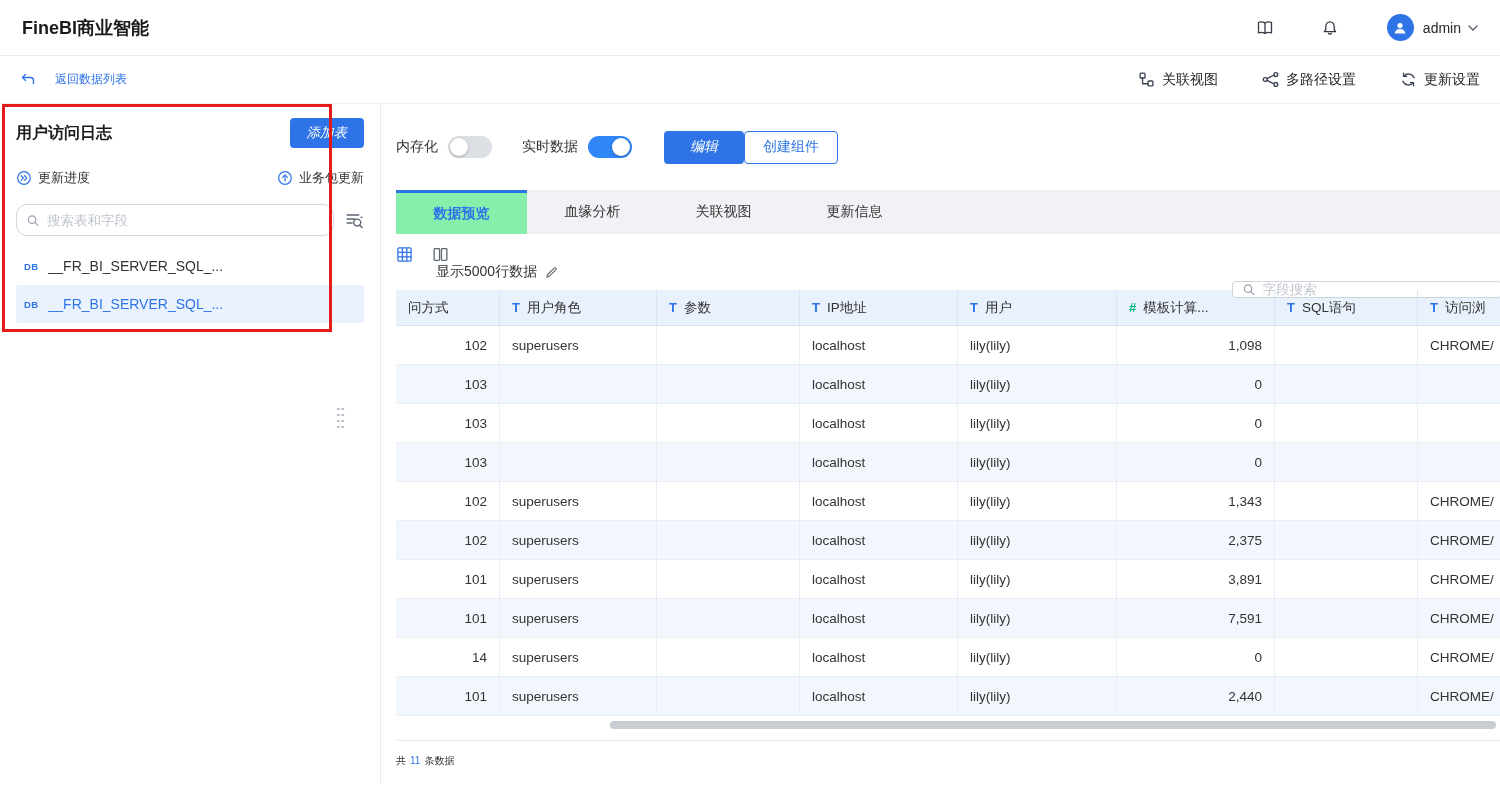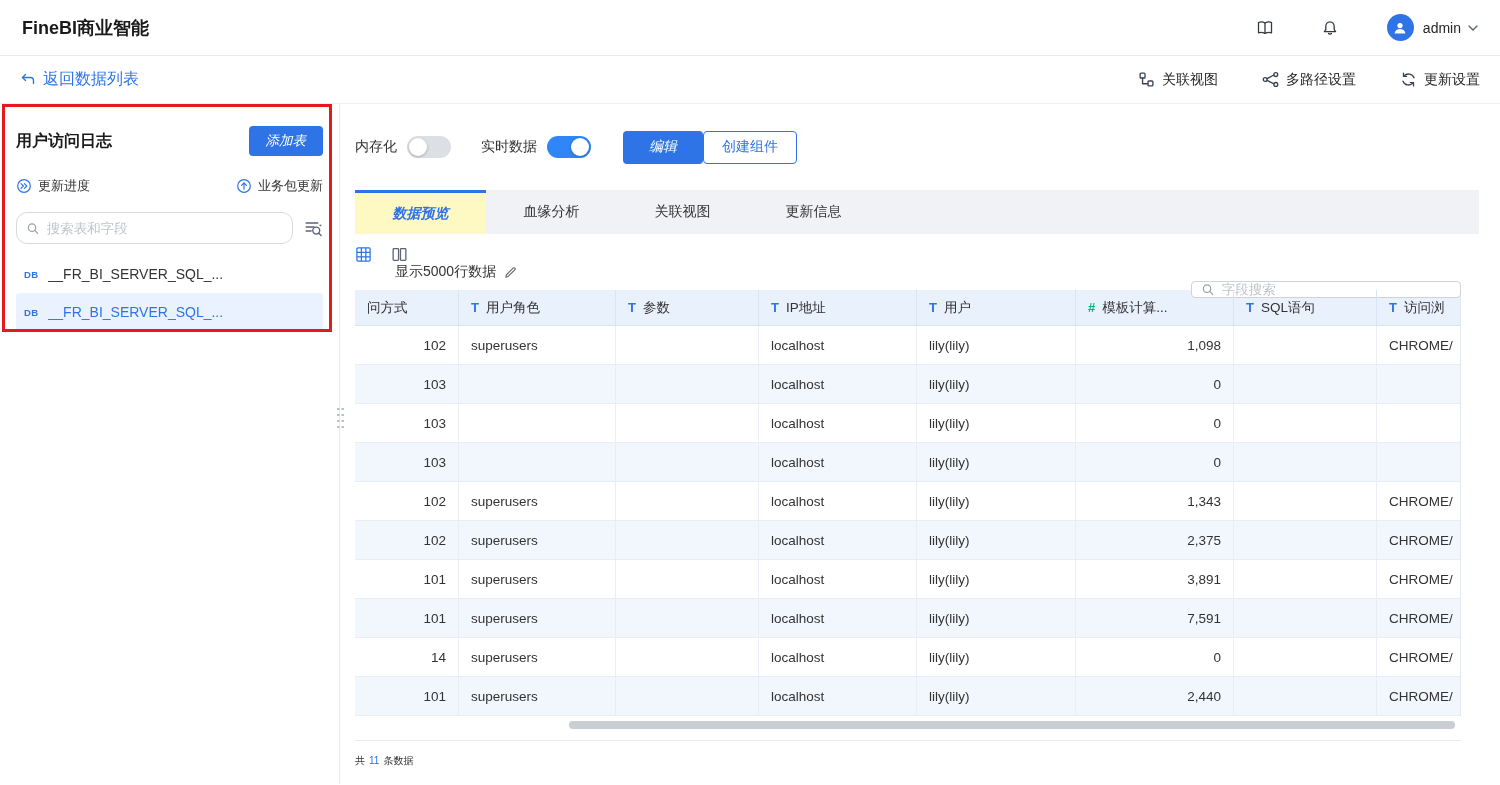--- a/index.html
+++ b/index.html
@@ -17,27 +17,27 @@
   .topbar{height:56px;display:flex;align-items:center;justify-content:space-between;padding:0 22px;border-bottom:1px solid var(--border);}
   .app-title{font-size:18px;font-weight:600;color:#1a1a1a;}
   .topbar-right{display:flex;align-items:center;}
   .top-ic{margin-left:46px;cursor:pointer;}
   .avatar-group{display:flex;align-items:center;margin-left:48px;cursor:pointer;}
   .avatar{width:27px;height:27px;border-radius:50%;background:var(--primary);display:flex;align-items:center;justify-content:center;}
   .username{font-size:14px;margin:0 7px 0 9px;color:#262626;}
 
   
   .subbar{height:48px;display:flex;align-items:center;justify-content:space-between;padding:0 20px;border-bottom:1px solid #eef0f3;}
-  .back-link{display:flex;align-items:center;gap:7px;color:var(--primary);font-size:16px;cursor:pointer;}
+  .back-link{display:flex;align-items:center;gap:19px;color:var(--primary);font-size:12px;cursor:pointer;}
   .subbar-actions{display:flex;align-items:center;gap:44px;}
   .subbar-action{display:flex;align-items:center;gap:7px;font-size:14px;color:#262626;cursor:pointer;}
 
   
   .content{display:flex;height:680px;}
-  .sidebar{width:340px;flex:none;border-right:1px solid var(--border);padding:22px 16px 0;position:relative;}
+  .sidebar{width:381px;flex:none;border-right:1px solid var(--border);padding:14px 16px 0;position:relative;}
   .main{flex:1;padding:0 20px 0 15px;position:relative;}
 
   
   .pkg-head{display:flex;align-items:center;justify-content:space-between;}
   .pkg-title{font-size:16px;font-weight:700;color:#1a1a1a;}
   .btn{border:none;cursor:pointer;border-radius:4px;font-size:13.5px;display:inline-flex;align-items:center;justify-content:center;font-style:italic;}
   .btn-primary{background:var(--primary);color:#fff;}
   .btn-sm{height:30px;padding:0 17px;}
   .pkg-actions{display:flex;justify-content:space-between;margin-top:21px;}
   .pkg-action{display:flex;align-items:center;gap:6px;font-size:13px;color:#333;cursor:pointer;}
@@ -70,21 +70,21 @@
   .switch.on{background:#2f86f6;}
   .switch.on .knob{right:2px;}
   .gap28{width:30px;}
   .btn-md{height:33px;padding:0 26px;font-size:14px;}
   .btn-outline{height:33px;padding:0 18px;font-size:14px;background:#fff;border:1px solid var(--primary);color:var(--primary);border-radius:4px;cursor:pointer;margin-left:0;}
   .edit-btn{margin-left:32px;}
 
   
   .tab-strip{height:44px;background:#f0f2f5;display:flex;width:1124px;}
   .tab{width:131px;display:flex;align-items:center;justify-content:center;font-size:14px;color:#333;cursor:pointer;}
-  .tab.active{background:#fef9c3;color:var(--primary);border-top:3px solid var(--primary);font-weight:600;font-style:italic;}
+  .tab.active{background:#86efac;color:var(--primary);border-top:3px solid var(--primary);font-weight:600;}
 
   
   .preview-toolbar{display:flex;align-items:flex-start;width:1106px;margin-top:12px;height:34px;flex-direction:column;}
   .pt-icons{display:flex;align-items:center;gap:19px;}
   .row-limit{display:flex;align-items:center;gap:7px;margin-left:40px;font-size:14px;color:#333;}
   .field-search{width:270px;margin-left:auto;border-radius:4px;border-color:#cfd4da;}
 
   
   .table-section{width:1106px;margin-top:10px;border-bottom:1px solid #e8ebef;padding-bottom:9px;}
   .table-clip{width:1106px;overflow:hidden;border-right:1px solid #e2e8f0;}

